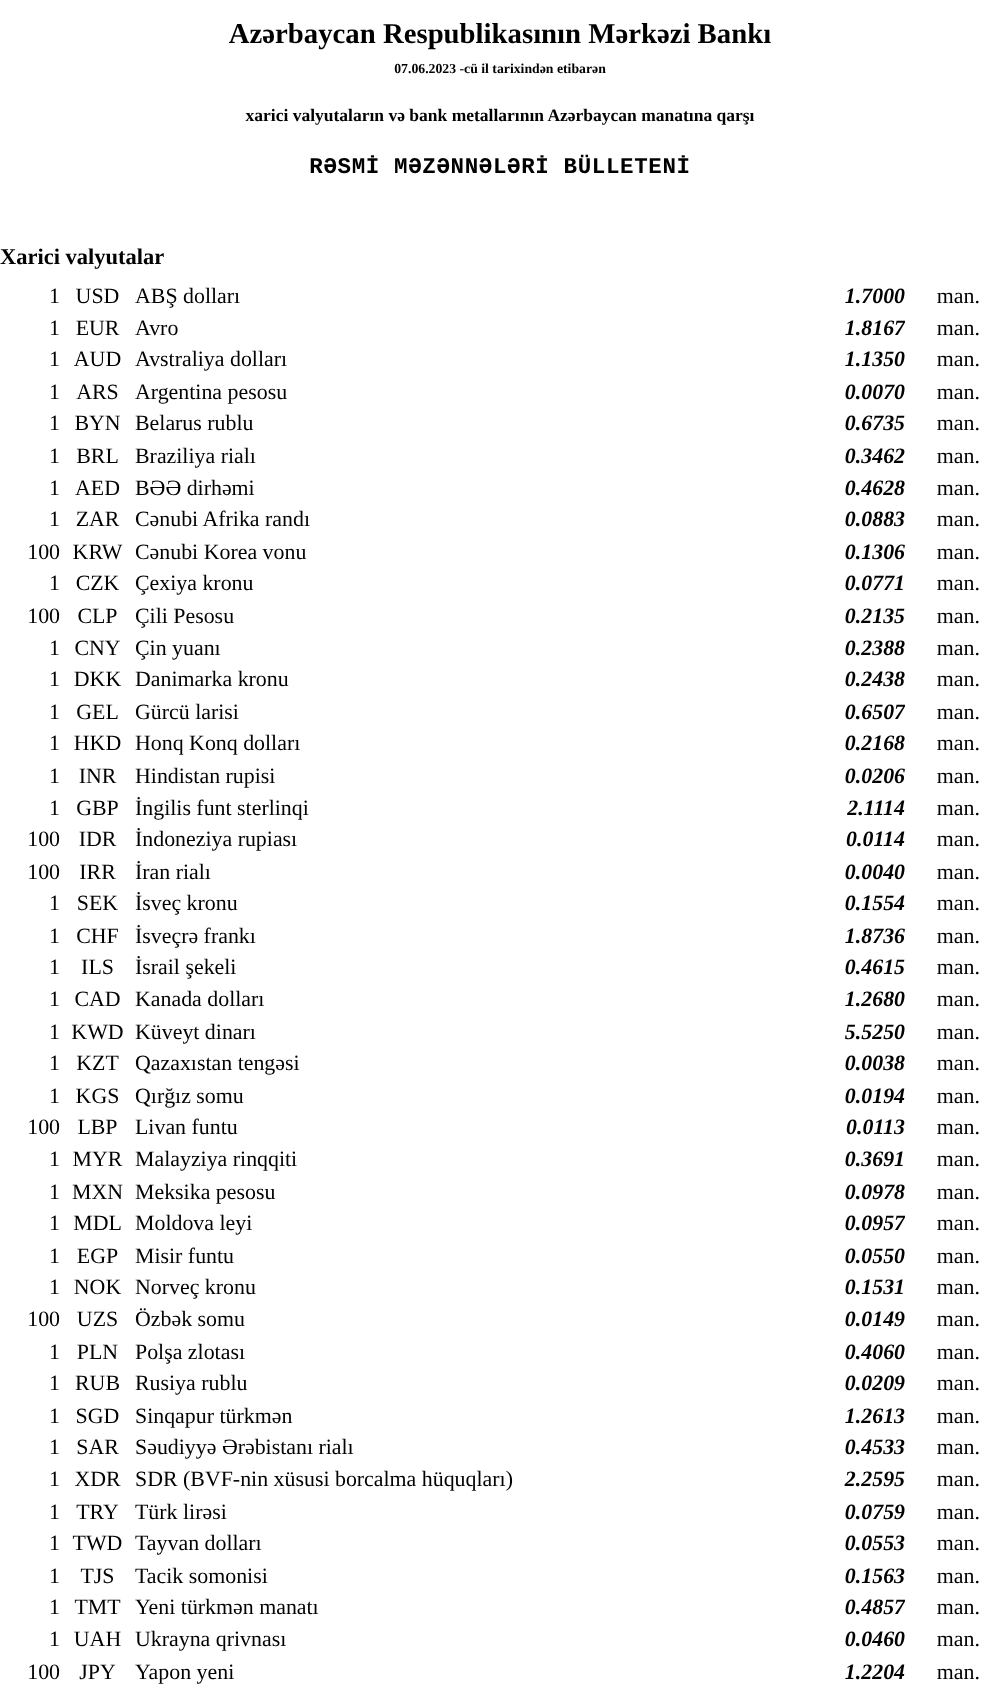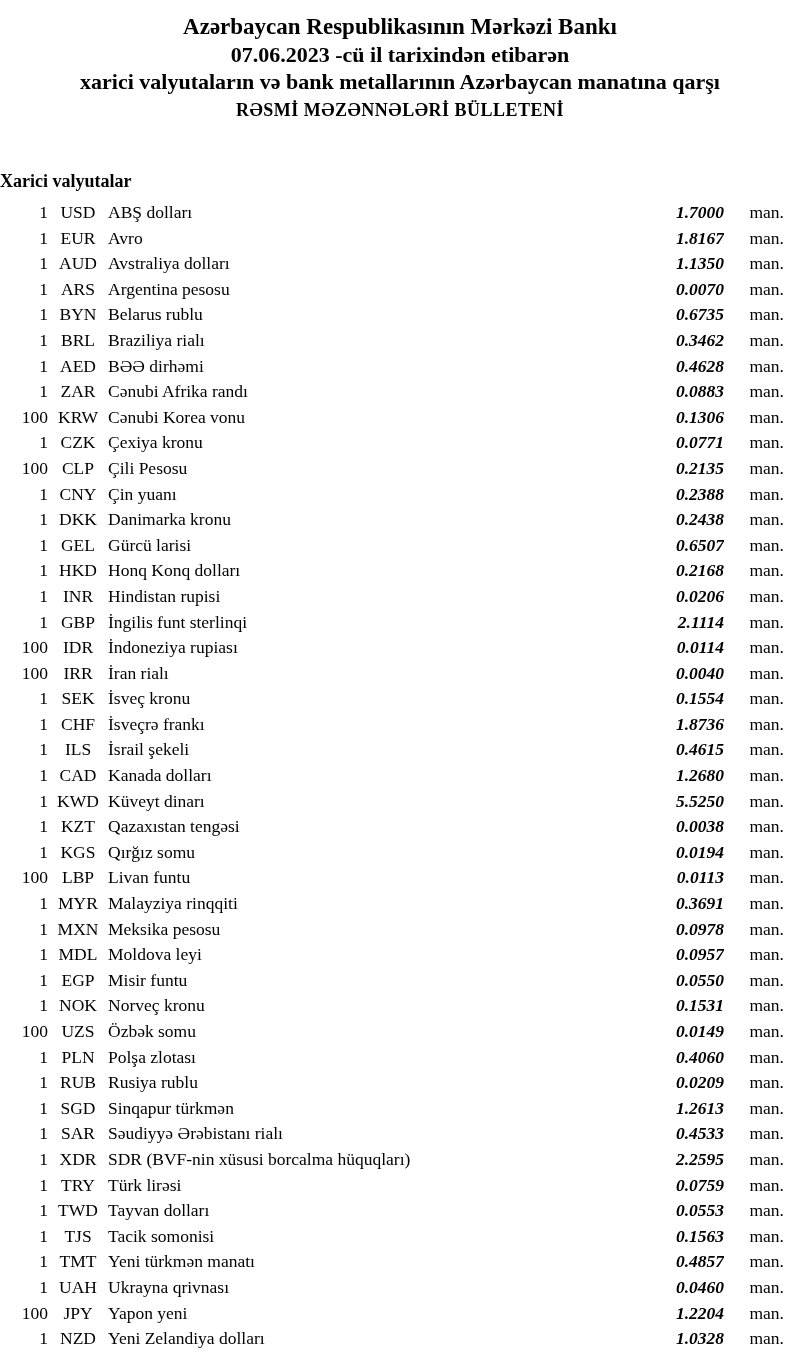--- a/index.html
+++ b/index.html
@@ -24,38 +24,39 @@
   .doc-title {
     text-align: center;
     font-weight: bold;
     font-size: 23px;
     line-height: 30px;
     margin: 0;
   }
   .doc-sub1 {
     text-align: center;
     font-weight: bold;
-    font-size: 22px;
+    font-size: 11px;
     line-height: 26px;
     margin: 0;
   }
   .doc-sub2 {
     text-align: center;
     font-weight: bold;
-    font-size: 22px;
+    font-size: 14px;
     line-height: 28px;
-    margin: 0;
+    margin: 12px;
   }
   .doc-sub3 {
     text-align: center;
     font-weight: bold;
     font-size: 18px;
     line-height: 28px;
     letter-spacing: 0.5px;
     margin: 0;
+    font-family: Liberation Mono, monospace;
   }
   .section-title {
     text-align: left;
     font-weight: bold;
     font-size: 18px;
     line-height: 26px;
     margin: 44px 0 6px 0;
   }
   table.rates {
     width: 776px;

